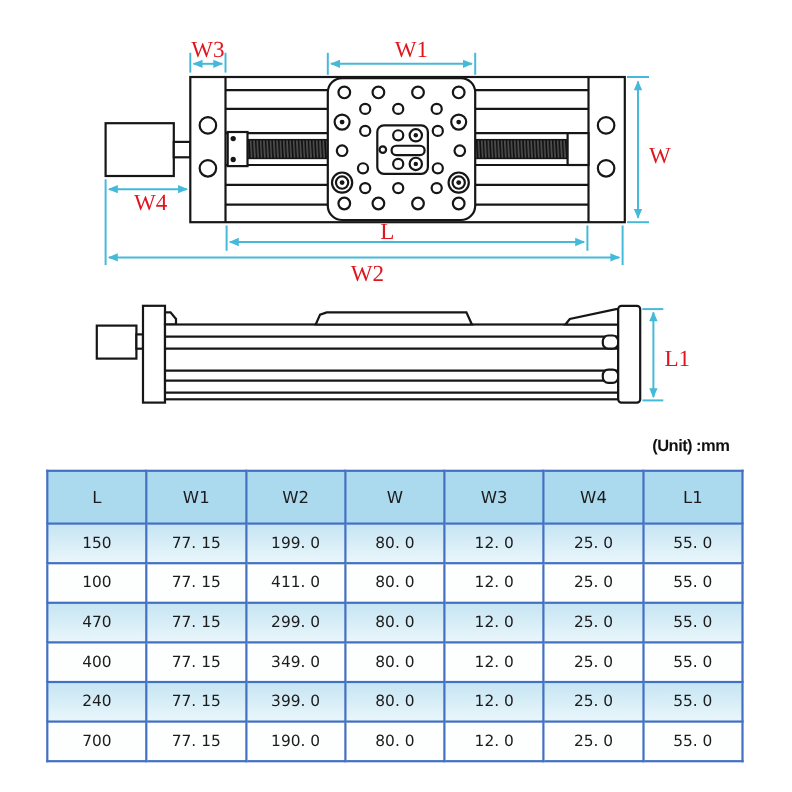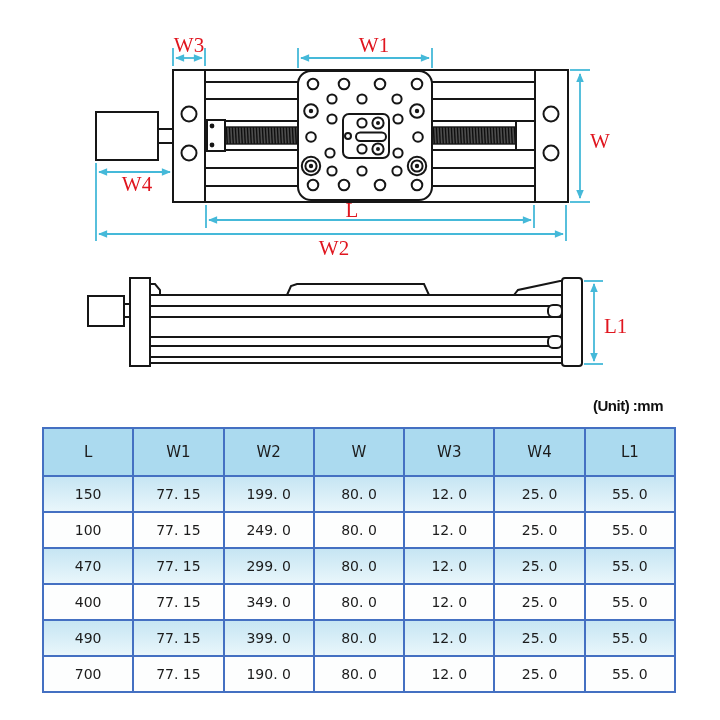--- a/index.html
+++ b/index.html
@@ -209,21 +209,21 @@
         <td>77. 15</td>
         <td>199. 0</td>
         <td>80. 0</td>
         <td>12. 0</td>
         <td>25. 0</td>
         <td>55. 0</td>
       </tr>
       <tr>
         <td>100</td>
         <td>77. 15</td>
-        <td>249. 0</td>
+        <td>411. 0</td>
         <td>80. 0</td>
         <td>12. 0</td>
         <td>25. 0</td>
         <td>55. 0</td>
       </tr>
       <tr>
         <td>470</td>
         <td>77. 15</td>
         <td>299. 0</td>
         <td>80. 0</td>
@@ -234,21 +234,21 @@
       <tr>
         <td>400</td>
         <td>77. 15</td>
         <td>349. 0</td>
         <td>80. 0</td>
         <td>12. 0</td>
         <td>25. 0</td>
         <td>55. 0</td>
       </tr>
       <tr>
-        <td>490</td>
+        <td>240</td>
         <td>77. 15</td>
         <td>399. 0</td>
         <td>80. 0</td>
         <td>12. 0</td>
         <td>25. 0</td>
         <td>55. 0</td>
       </tr>
       <tr>
         <td>700</td>
         <td>77. 15</td>

